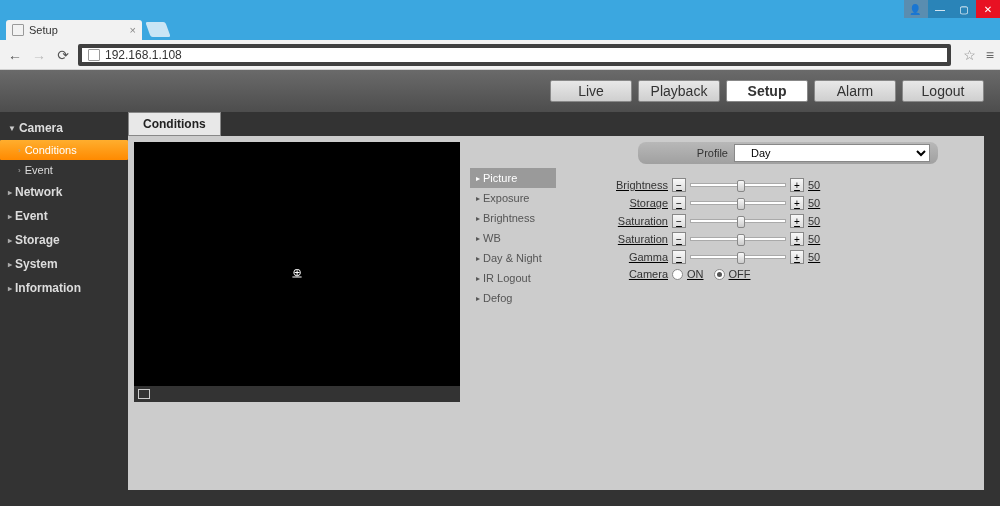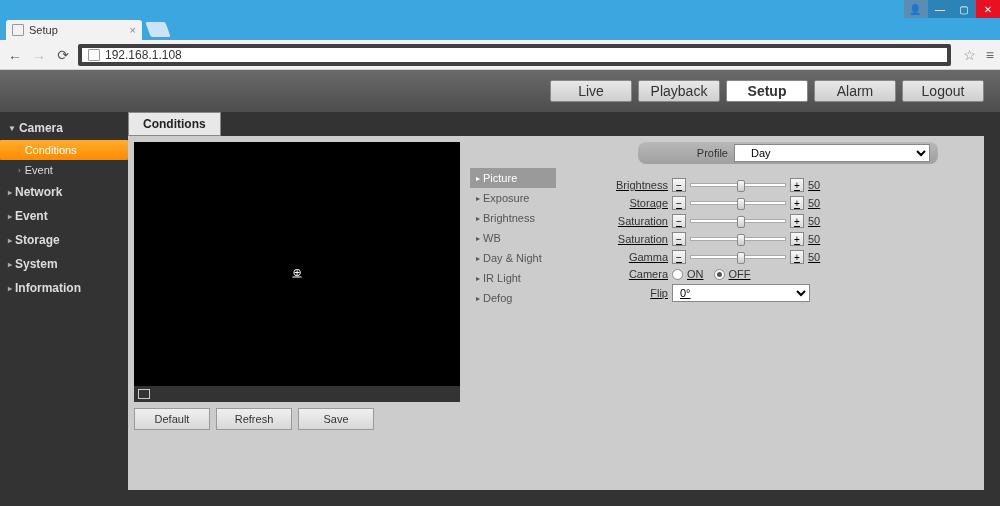--- a/index.html
+++ b/index.html
@@ -174,25 +174,20 @@
 
         <div class="leftcol">
           <div class="video">
             <div class="video-msg">
               <span>⊕</span>
             </div>
             <div class="video-footer">
               <div class="fullscreen-icon"></div>
             </div>
           </div>
-          <div class="actionrow">
-            <div class="abtn">Default</div>
-            <div class="abtn">Refresh</div>
-            <div class="abtn">Save</div>
-          </div>
         </div>
 
         <div class="setlist">
           <div class="setitem active">
               <span class="tri">▸</span>
               <span>Picture</span>
             </div>
           <div class="setitem">
               <span class="tri">▸</span>
               <span>Exposure</span>
@@ -204,21 +199,21 @@
           <div class="setitem">
               <span class="tri">▸</span>
               <span>WB</span>
             </div>
           <div class="setitem">
               <span class="tri">▸</span>
               <span>Day &amp; Night</span>
             </div>
           <div class="setitem">
               <span class="tri">▸</span>
-              <span>IR Light</span>
+              <span>IR Logout</span>
             </div>
           <div class="setitem">
               <span class="tri">▸</span>
               <span>Defog</span>
             </div>
         </div>
 
         <div class="controls">
           <div class="profile-row" style="margin-left:auto;margin-right:40px">
             <span class="ctrl-label">Profile</span>
@@ -273,24 +268,18 @@
               <div class="stepper">+</div>
               <span class="valtxt">50</span>
             </div>
             <div class="ctrl-row">
               <span class="ctrl-label">Camera</span>
               <span class="radio"></span>
               <span class="radio-lbl">ON</span>
               <span class="radio checked"></span>
               <span class="radio-lbl">OFF</span>
             </div>
-            <div class="ctrl-row">
-              <span class="ctrl-label">Flip</span>
-              <select class="flip-select">
-                <option>0°</option>
-              </select>
-            </div>
           </div>
         </div>
       </div>
     </div>
   </div>
 </div>
 
 </body></html>

